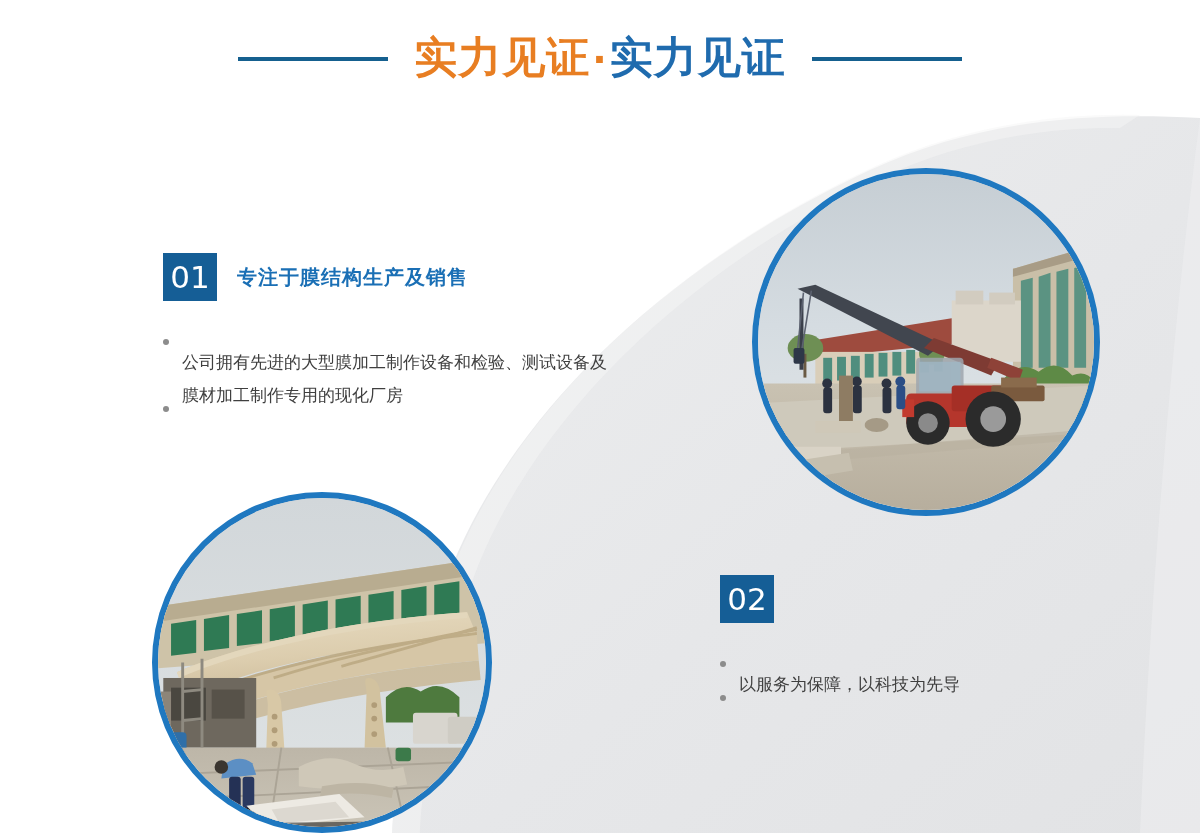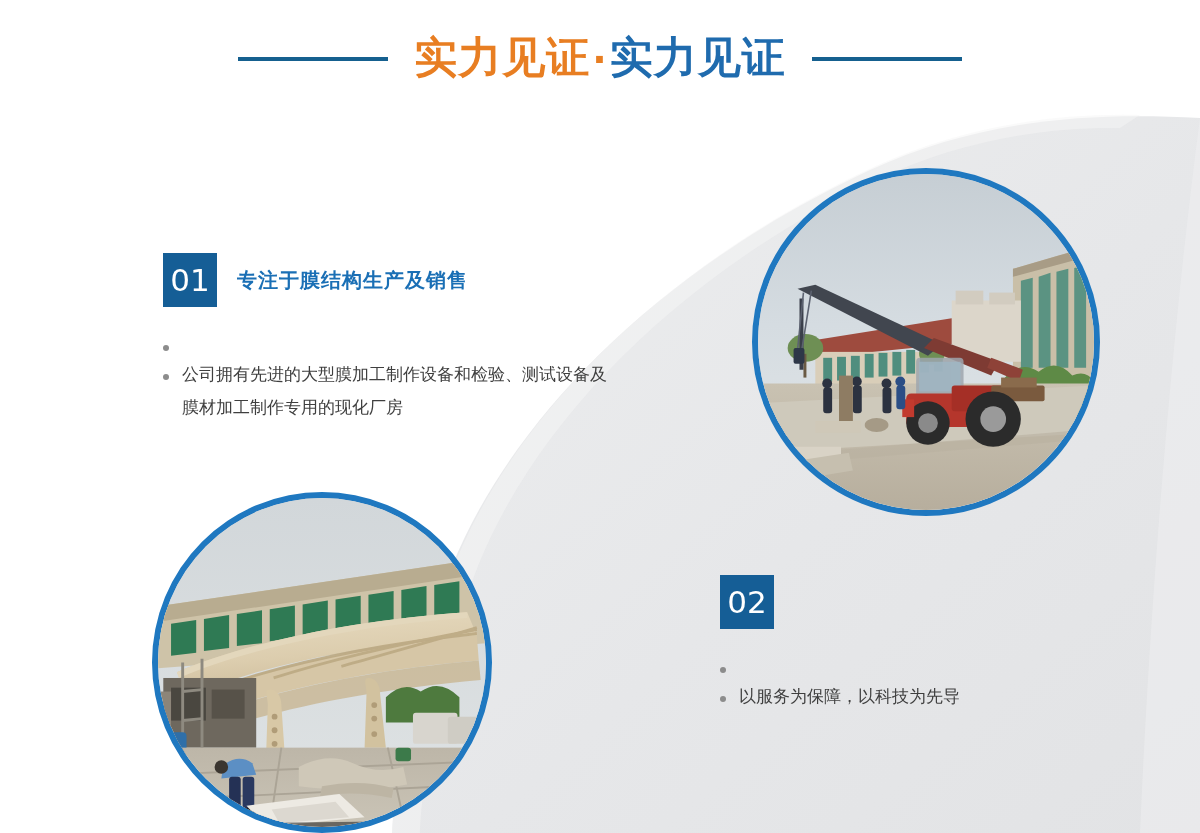--- a/index.html
+++ b/index.html
@@ -27,36 +27,36 @@
     white-space:nowrap; font-family:"DejaVu Sans","Liberation Sans",sans-serif;
   }
   .title .t-orange{ color:#E87E22;font-family:Liberation Mono, monospace; }
   .title .t-dot{ color:#E87E22; font-size:38px; padding:0 2px; }
   .title .t-blue{ color:#1F6BAE; }
 
   
   .feature{ position:absolute; z-index:6; }
   .feature-head{ display:flex; align-items:center; gap:20px; }
   .badge{
-    width:54px; height:54px; background:#155E96; color:#ffffff;
+    width:54px; height:48px; background:#155E96; color:#ffffff;
     display:flex; align-items:center; justify-content:center;
     font-size:31px; font-weight:normal; letter-spacing:0px;
     font-family:"DejaVu Sans","Liberation Sans",sans-serif;
   }
   .feature-title{
     font-size:20px; font-weight:bold; color:#1A6FB5; white-space:nowrap;
     letter-spacing:1px; font-family:"DejaVu Sans","Liberation Sans",sans-serif;
   }
   .bullets{ margin-top:22px; }
   .bullet{
     display:flex; align-items:flex-start; gap:13px;
     font-size:17px; color:#3F3F3F; line-height:1.95;
     font-family:"DejaVu Sans","Liberation Sans",sans-serif;
   }
-  .bullet + .bullet{ margin-top:7px; }
+  .bullet + .bullet{ margin-top:1px;align-items:flex-end; }
   .dot{
     flex:0 0 auto; width:6px; height:6px; border-radius:50%;
     background:#8C8C8C; margin-top:16px;
   }
   .bullet-text{ max-width:430px; }
 
   
   .photo{
     position:absolute; border-radius:50%; z-index:7;
     border:6px solid #1F78C0; overflow:hidden; background:#cfd4d8;

